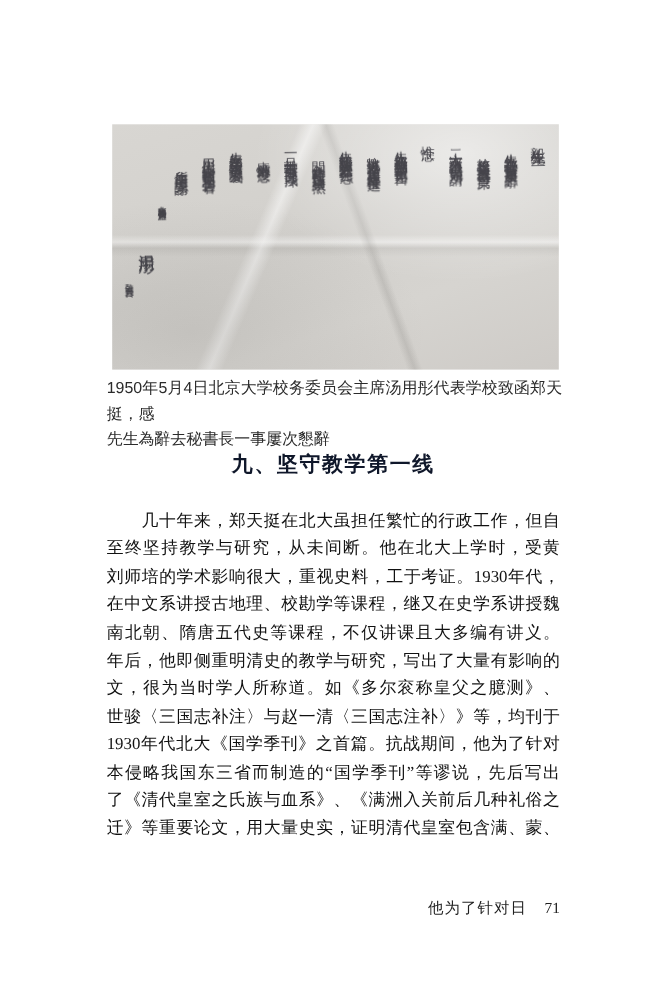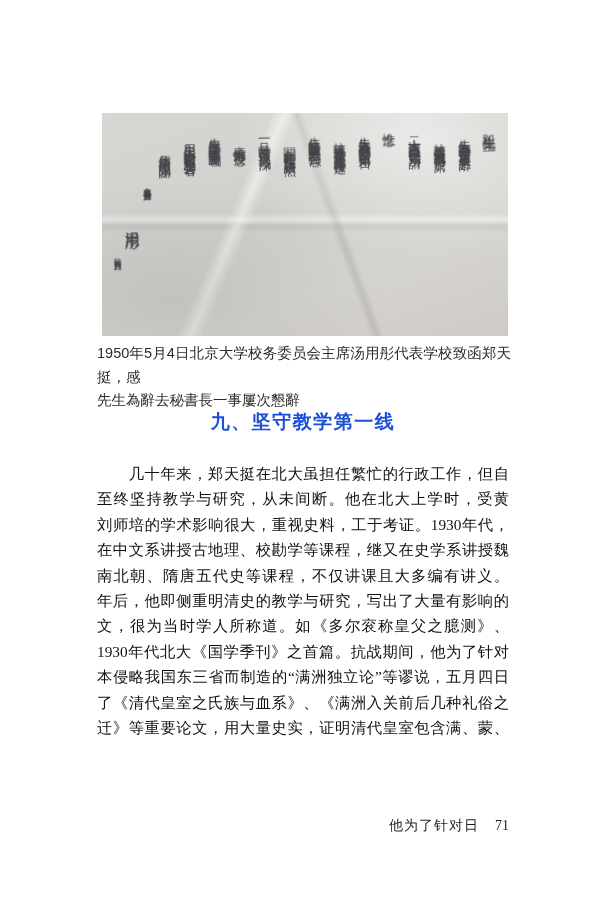--- a/index.html
+++ b/index.html
@@ -46,21 +46,21 @@
   
   .caption{
     position:absolute;left:97px;top:342px;width:414px;
     font-family:"Liberation Sans",sans-serif;
     font-size:14.5px;line-height:23.5px;color:#2b2b2b;
     text-align:justify;
   }
   
   .heading{
     position:absolute;left:97px;top:409px;width:412px;text-align:center;
-    font-size:19px;font-weight:bold;letter-spacing:1.5px;color:#1d4ed8;
+    font-size:19px;font-weight:bold;letter-spacing:1.5px;color:#0f172a;
   }
   
   .bodytext{
     position:absolute;left:97px;top:461px;width:412px;
     font-size:15.3px;color:#111111;
   }
   .bline{
     line-height:25.4px;height:25.4px;
     text-align:justify;text-align-last:justify;overflow:hidden;
   }
@@ -106,22 +106,23 @@
   <div class="heading">九、坚守教学第一线</div>
 
   <div class="bodytext">
     <div class="bline">　　几十年来，郑天挺在北大虽担任繁忙的行政工作，但自始</div>
     <div class="bline">至终坚持教学与研究，从未间断。他在北大上学时，受黄侃、</div>
     <div class="bline">刘师培的学术影响很大，重视史料，工于考证。1930年代，他</div>
     <div class="bline">在中文系讲授古地理、校勘学等课程，继又在史学系讲授魏晋</div>
     <div class="bline">南北朝、隋唐五代史等课程，不仅讲课且大多编有讲义。1938</div>
     <div class="bline">年后，他即侧重明清史的教学与研究，写出了大量有影响的论</div>
     <div class="bline">文，很为当时学人所称道。如《多尔衮称皇父之臆测》、《杭</div>
+    <div class="bline">世骏〈三国志补注〉与赵一清〈三国志注补〉》等，均刊于</div>
     <div class="bline">1930年代北大《国学季刊》之首篇。抗战期间，他为了针对日</div>
-    <div class="bline">本侵略我国东三省而制造的“满洲独立论”等谬说，五月四日</div>
+    <div class="bline">本侵略我国东三省而制造的“国学季刊”等谬说，先后写出</div>
     <div class="bline">了《清代皇室之氏族与血系》、《满洲入关前后几种礼俗之变</div>
     <div class="bline">迁》等重要论文，用大量史实，证明清代皇室包含满、蒙、汉</div>
   </div>
 
   <div class="footer">
     <span>他为了针对日</span><span class="pagenum">71</span>
   </div>
 
 </div>
 

